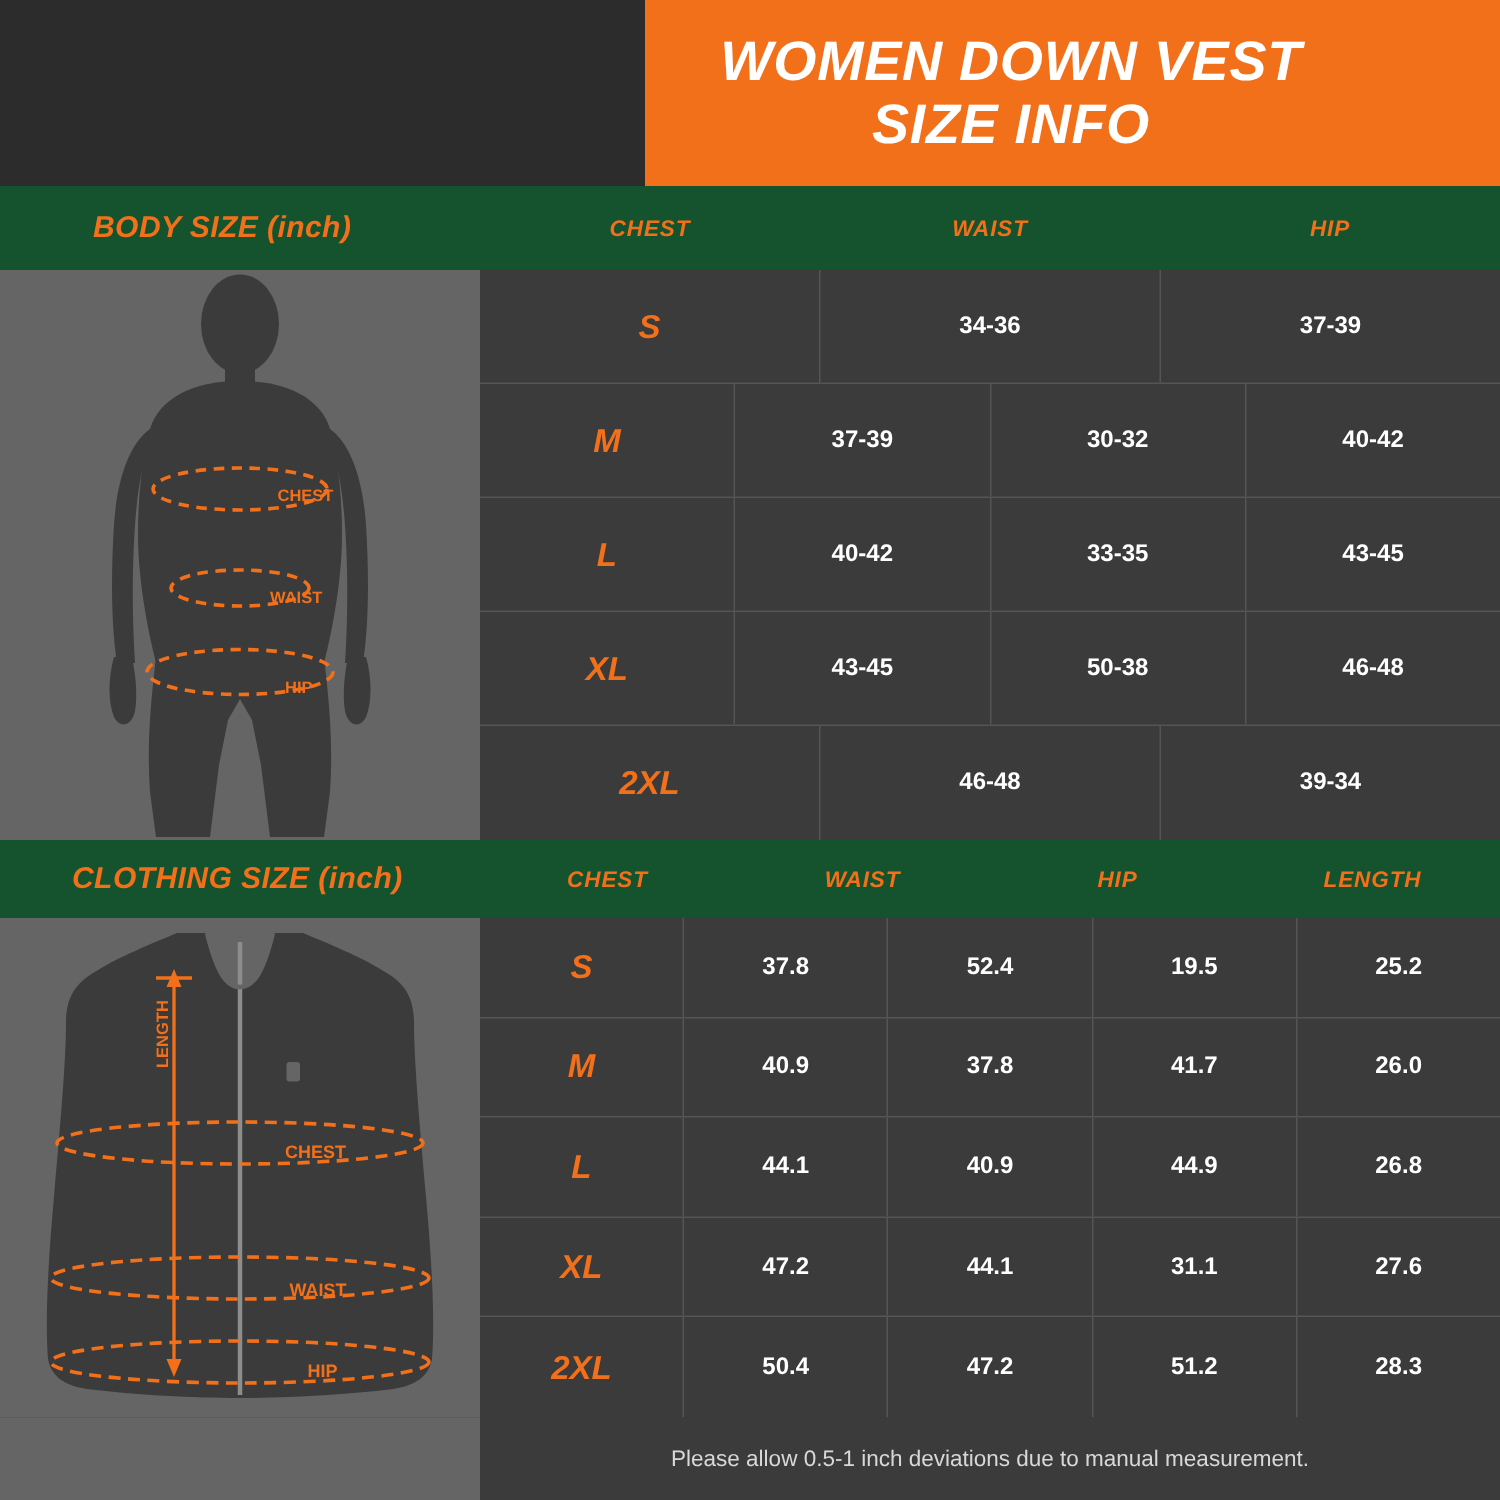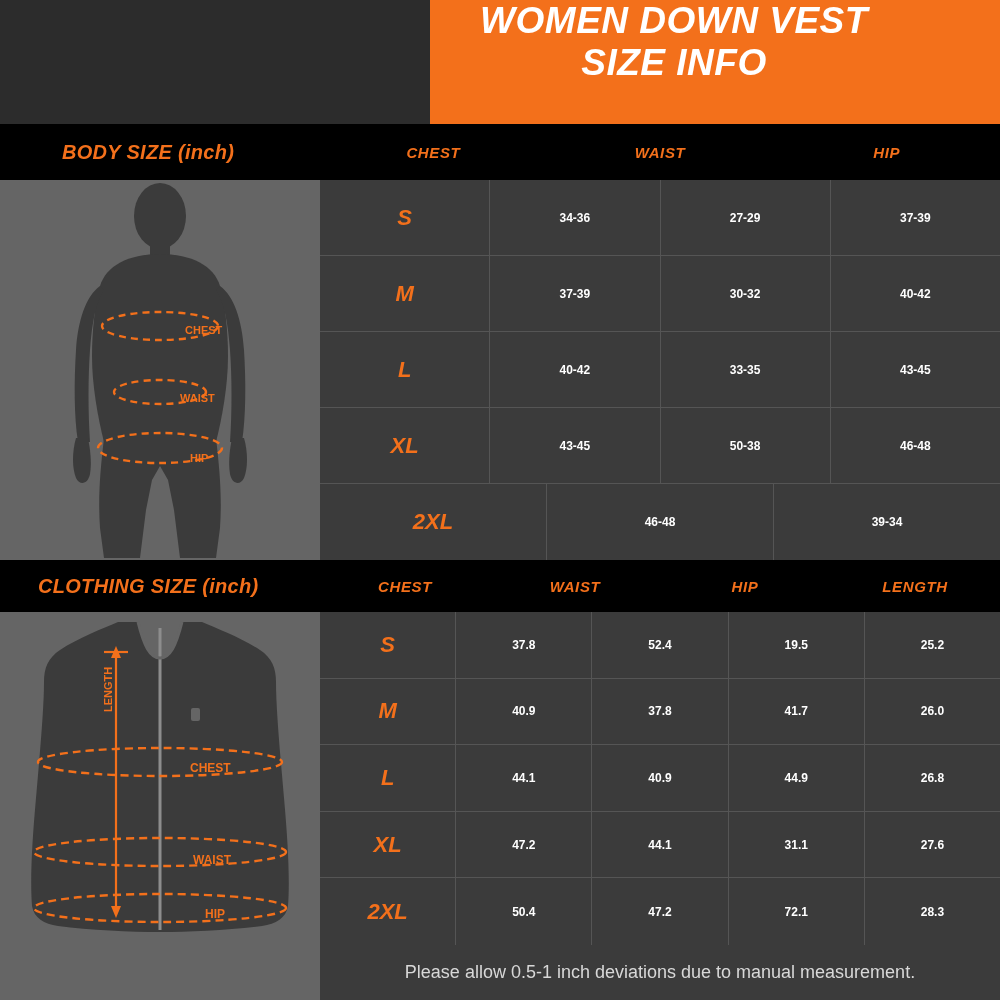--- a/index.html
+++ b/index.html
@@ -15,21 +15,21 @@
     background: #3b3b3b;
   }
 
   
   .header {
     position: absolute;
     left: 0; top: 0;
     width: 1000px; height: 124px;
     background: #f3701b;
     display: flex;
-    align-items: flex-start;
+    align-items: center;
     justify-content: flex-end;
     padding-right: 56px;
   }
   .header-left-block {
     position: absolute;
     left: 0; top: 0;
     width: 430px; height: 124px;
     background: #2c2c2c;
   }
   .header-title {
@@ -45,21 +45,21 @@
     text-transform: uppercase;
     width: 540px;
   }
   .header-title .l2 { display: block; }
 
   
   .section-bar {
     position: absolute;
     left: 0;
     width: 1000px;
-    background: #000000;
+    background: #14532d;
     display: flex;
     align-items: center;
   }
   .section-bar .sec-title {
     color: #f3701b;
     font-weight: bold;
     font-style: italic;
     letter-spacing: 0.3px;
   }
   .sec-heads {
@@ -92,21 +92,21 @@
     width: 100%;
     border-bottom: 1px solid #555555;
   }
   .trow:last-child { border-bottom: none; text-align: center; }
   .tcell {
     flex: 1 1 0;
     display: flex;
     align-items: center;
     justify-content: center;
     color: #ffffff;
-    font-size: 12px;
+    font-size: 16px;
     font-weight: bold;
     border-right: 1px solid #555555;
   }
   .tcell:last-child { border-right: none; }
   .tcell.size {
     color: #f3701b;
     font-style: italic;
     font-size: 22px;
   }
 
@@ -123,21 +123,21 @@
   
   .footer {
     position: absolute;
     left: 320px; bottom: 0;
     width: 680px; height: 55px;
     background: #3b3b3b;
     display: flex;
     align-items: center;
     justify-content: center;
     color: #d8d8d8;
-    font-size: 18px;
+    font-size: 15px;
   }
   .footer-left {
     position: absolute;
     left: 0; bottom: 0;
     width: 320px; height: 55px;
     background: #656565;
   }
 </style>
 </head>
 <body>
@@ -192,21 +192,20 @@
       <text x="185" y="154" fill="#f3701b" font-family="Liberation Sans, sans-serif" font-size="11" font-weight="bold">CHEST</text>
       <text x="180" y="222" fill="#f3701b" font-family="Liberation Sans, sans-serif" font-size="11" font-weight="bold">WAIST</text>
       <text x="190" y="282" fill="#f3701b" font-family="Liberation Sans, sans-serif" font-size="11" font-weight="bold">HIP</text>
     </svg>
   </div>
 
   <div class="table-area" style="top:180px; height:380px;">
     <div class="trow" style="height:76px;">
       <div class="tcell size">S</div>
       <div class="tcell">34-36</div>
-      <div class="tcell">27-29</div>
       <div class="tcell">37-39</div>
     </div>
     <div class="trow" style="height:76px;">
       <div class="tcell size">M</div>
       <div class="tcell">37-39</div>
       <div class="tcell">30-32</div>
       <div class="tcell">40-42</div>
     </div>
     <div class="trow" style="height:76px;">
       <div class="tcell size">L</div>
@@ -221,21 +220,21 @@
       <div class="tcell">46-48</div>
     </div>
     <div class="trow" style="height:76px;">
       <div class="tcell size">2XL</div>
       <div class="tcell">46-48</div>
       <div class="tcell">39-34</div>
     </div>
   </div>
 
   <div class="section-bar" style="top:560px; height:52px;">
-    <div class="sec-title" style="margin-left:38px; font-size:20px;">CLOTHING SIZE (inch)</div>
+    <div class="sec-title" style="margin-left:48px; font-size:20px;">CLOTHING SIZE (inch)</div>
     <div class="sec-heads">
       <div class="head">CHEST</div>
       <div class="head">WAIST</div>
       <div class="head">HIP</div>
       <div class="head">LENGTH</div>
     </div>
   </div>
 
   <div class="illus" style="top:612px; height:333px;">
     <svg width="320" height="333" viewBox="0 0 320 333" xmlns="http://www.w3.org/2000/svg">
@@ -300,21 +299,21 @@
       <div class="tcell size">XL</div>
       <div class="tcell">47.2</div>
       <div class="tcell">44.1</div>
       <div class="tcell">31.1</div>
       <div class="tcell">27.6</div>
     </div>
     <div class="trow" style="height:66.6px;">
       <div class="tcell size">2XL</div>
       <div class="tcell">50.4</div>
       <div class="tcell">47.2</div>
-      <div class="tcell">72.1</div>
+      <div class="tcell">51.2</div>
       <div class="tcell">28.3</div>
     </div>
   </div>
 
   <div class="footer-left"></div>
   <div class="footer">Please allow 0.5-1 inch deviations due to manual measurement.</div>
 
 </div>
 
 </body></html>

